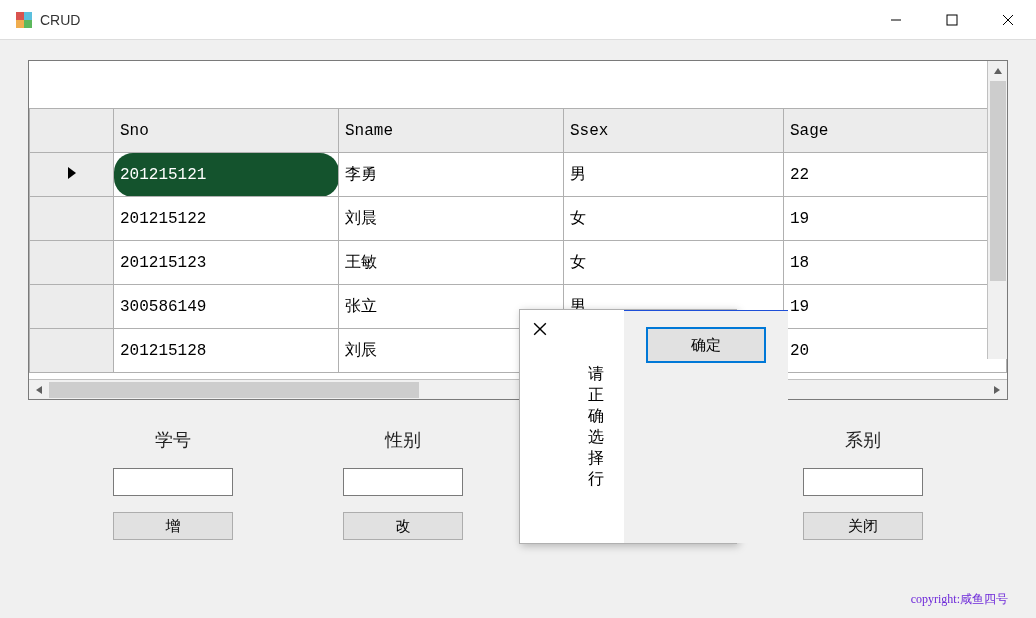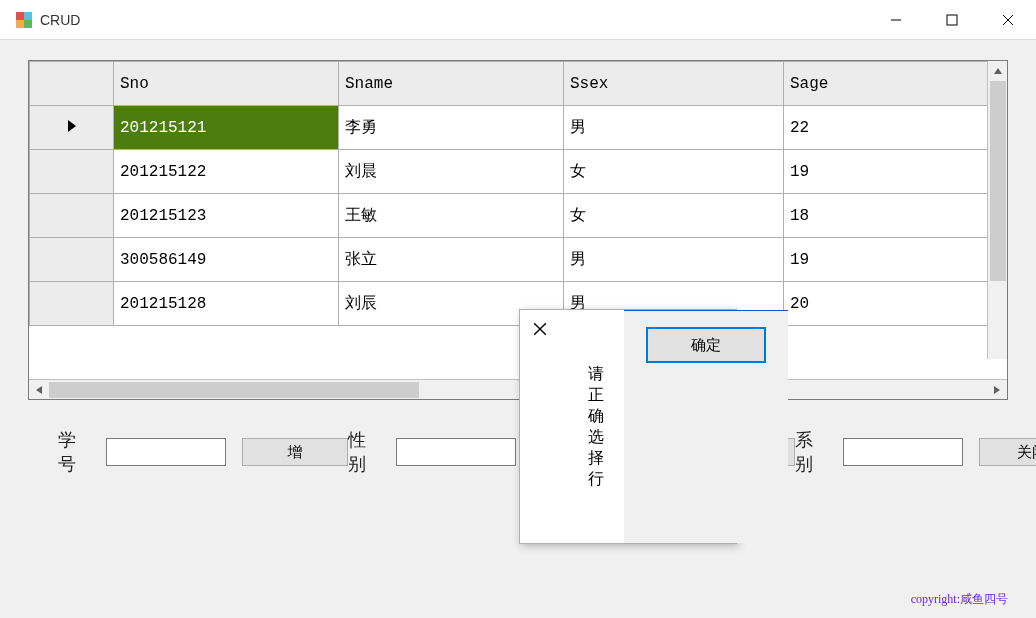--- a/index.html
+++ b/index.html
@@ -50,20 +50,21 @@
     }
     .grid-scroll {
       flex: 1;
       overflow: hidden;
       position: relative;
     }
     table.datagrid {
       width: 100%;
       border-collapse: collapse;
       table-layout: fixed;
+      margin-top: 47px;
     }
     .datagrid th, .datagrid td {
       border: 1px solid #b0b0b0;
       height: 44px;
       padding: 0 6px;
       text-align: left;
       font-weight: normal;
       font-family: SimSun, "Courier New", monospace;
       font-size: 16px;
       white-space: nowrap;
@@ -82,22 +83,23 @@
       text-align: center;
     }
     .row-indicator {
       display: inline-block;
       width: 0; height: 0;
       border-top: 6px solid transparent;
       border-bottom: 6px solid transparent;
       border-left: 8px solid #000;
     }
     tr.selected td.cell-sno {
-      background: #4d7c0f;
+      background: #14532d;
       color: #fff;
+      border-radius: 19px;
     }
     .vscroll {
       position: absolute;
       right: 0; top: 0;
       width: 20px;
       height: calc(100% - 20px);
       background: #f0f0f0;
       border-left: 1px solid #c0c0c0;
     }
     .vscroll .arrow {
@@ -130,21 +132,21 @@
       background: #cdcdcd;
     }
     .form-row {
       display: flex;
       margin-top: 28px;
       padding: 0 30px;
     }
     .form-col {
       flex: 1;
       display: flex;
-      flex-direction: row;
+      flex-direction: column;
       align-items: center;
       gap: 16px;
     }
     .form-label { font-size: 18px; color: #222; }
     .text-input {
       width: 120px; height: 28px;
       border: 1px solid #7a7a7a;
       background: #fff;
       padding: 0 4px;
       font-size: 14px;

